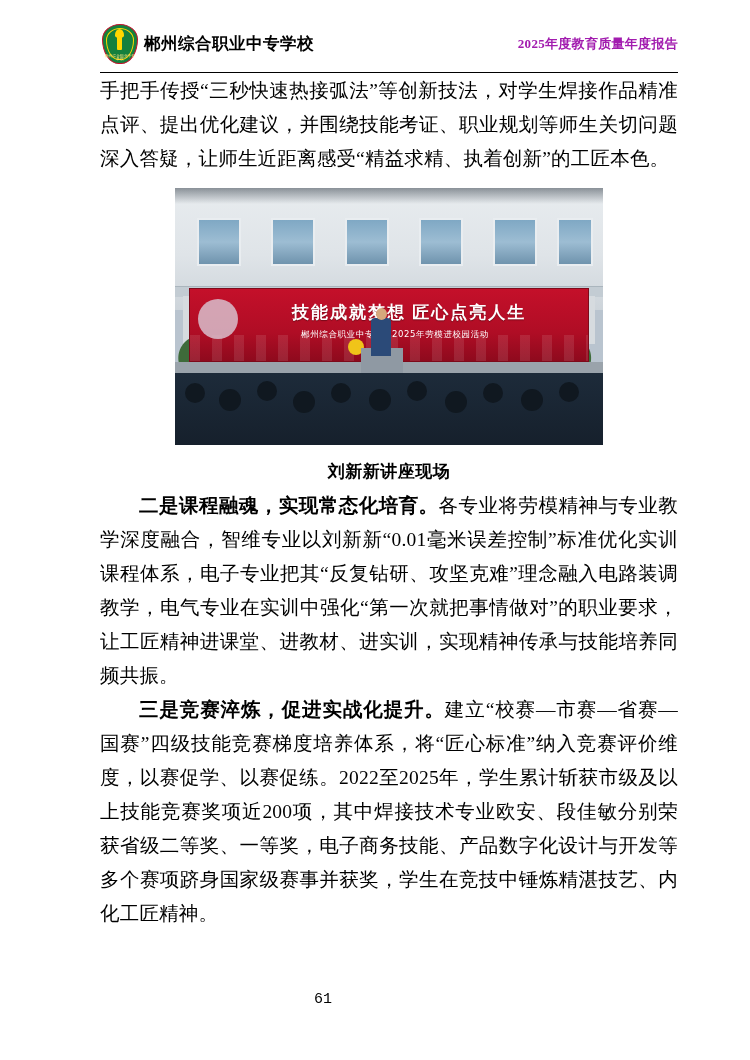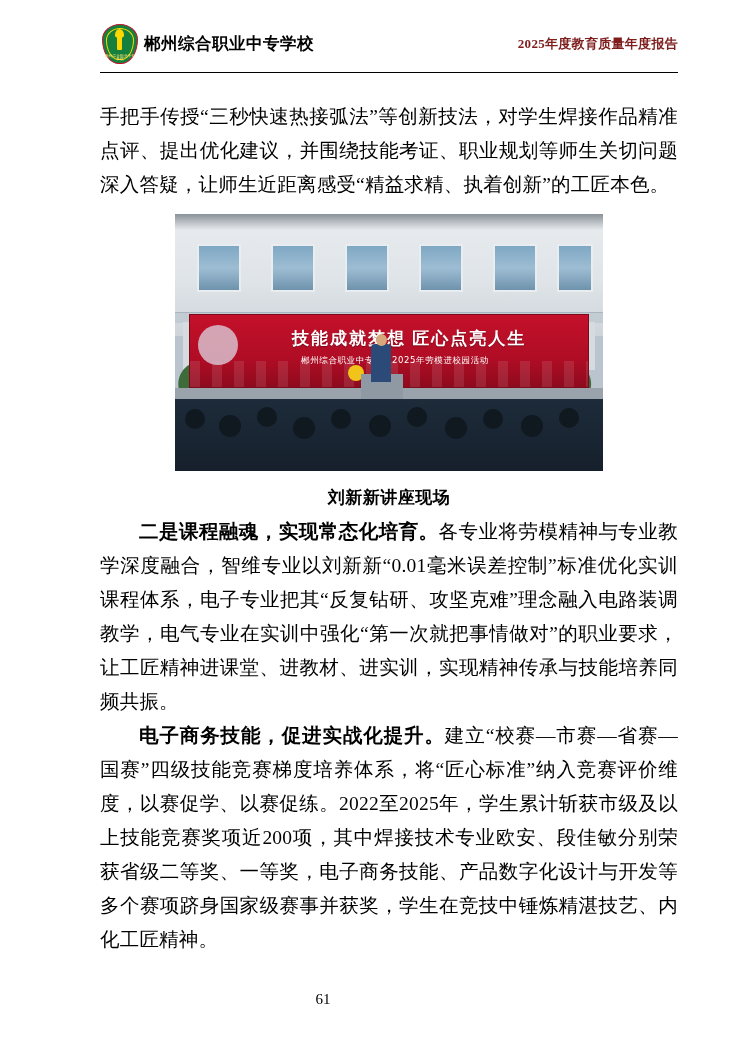--- a/index.html
+++ b/index.html
@@ -98,37 +98,37 @@
     font-size: 16.5px;
     font-weight: bold;
     letter-spacing: 0.5px;
     color: #000;
     font-family: "Liberation Serif", serif;
     white-space: nowrap;
   }
   .report-title {
     font-size: 13px;
     font-weight: bold;
-    color: #7f1d1d;
+    color: #a21caf;
     letter-spacing: 0.3px;
     white-space: nowrap;
     font-family: "Liberation Serif", serif;
   }
   .header-rule {
     position: absolute;
     top: 72px;
     left: 100px;
     right: 72px;
     border-top: 1.2px solid #000;
   }
 
   
   .content {
     position: absolute;
-    top: 100px;
+    top: 74px;
     left: 100px;
     width: 578px;
   }
   p.para {
     margin: 0 0 0 0;
     font-size: 19.5px;
     line-height: 34px;
     text-align: justify;
     text-justify: inter-ideograph;
     letter-spacing: 0.2px;
@@ -337,21 +337,21 @@
   }
 
   
   .page-number {
     position: absolute;
     bottom: 52px;
     left: 0;
     width: 646px;
     text-align: center;
     font-size: 15px;
-    font-family: Liberation Serif, serif;
+    font-family: Liberation Mono, monospace;
   }
 </style>
 </head>
 <body>
 
 <div class="page">
 
   <div class="header">
     <div class="header-left">
       <div class="logo">
@@ -413,18 +413,18 @@
           <div class="head" style="left:308px; top:10px; width:20px; height:20px;"></div>
           <div class="head" style="left:346px; top:16px; width:22px; height:22px;"></div>
           <div class="head" style="left:384px; top:9px; width:20px; height:20px;"></div>
         </div>
       </div>
       <div class="fig-caption">刘新新讲座现场</div>
     </div>
 
     <p class="para indent"><span class="bold">二是课程融魂，实现常态化培育。</span><span>各专业将劳模精神与专业教学深度融合，智维专业以刘新新“0.01毫米误差控制”标准优化实训课程体系，电子专业把其“反复钻研、攻坚克难”理念融入电路装调教学，电气专业在实训中强化“第一次就把事情做对”的职业要求，让工匠精神进课堂、进教材、进实训，实现精神传承与技能培养同频共振。</span></p>
 
-    <p class="para indent"><span class="bold">电子商务技能，促进实战化提升。</span><span>建立“校赛—市赛—省赛—国赛”四级技能竞赛梯度培养体系，将“匠心标准”纳入竞赛评价维度，以赛促学、以赛促练。2022至2025年，学生累计斩获市级及以上技能竞赛奖项近200项，其中焊接技术专业欧安、段佳敏分别荣获省级二等奖、一等奖，电子商务技能、产品数字化设计与开发等多个赛项跻身国家级赛事并获奖，学生在竞技中锤炼精湛技艺、内化工匠精神。</span></p>
+    <p class="para indent"><span class="bold">三是竞赛淬炼，促进实战化提升。</span><span>建立“校赛—市赛—省赛—国赛”四级技能竞赛梯度培养体系，将“匠心标准”纳入竞赛评价维度，以赛促学、以赛促练。2022至2025年，学生累计斩获市级及以上技能竞赛奖项近200项，其中焊接技术专业欧安、段佳敏分别荣获省级二等奖、一等奖，电子商务技能、产品数字化设计与开发等多个赛项跻身国家级赛事并获奖，学生在竞技中锤炼精湛技艺、内化工匠精神。</span></p>
 
   </div>
 
   <div class="page-number">61</div>
 </div>
 
 </body></html>

